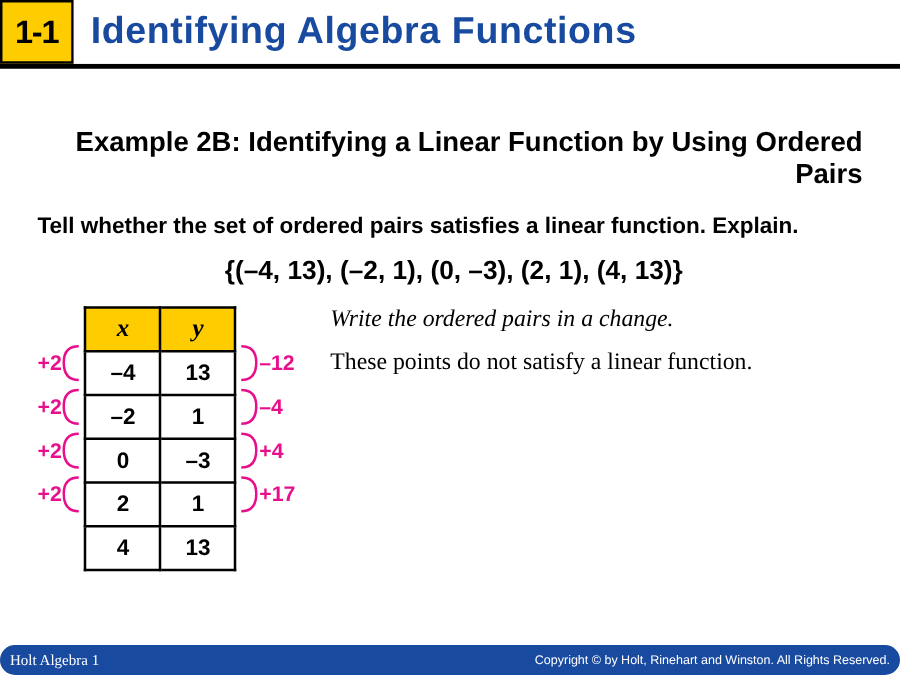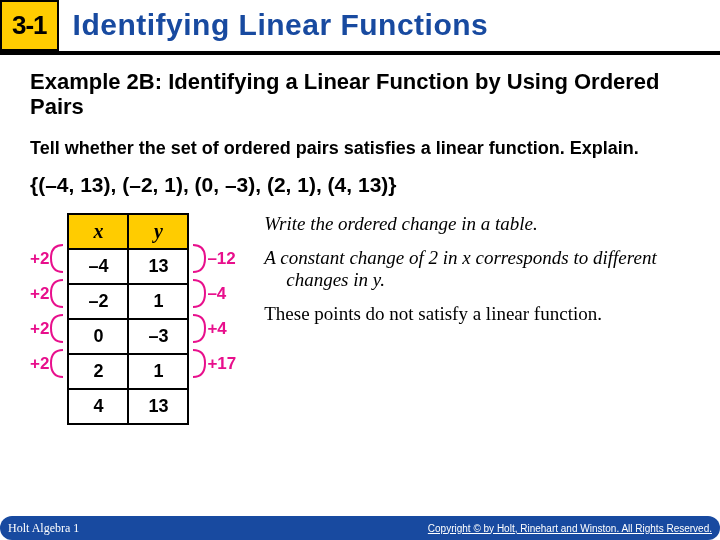--- a/index.html
+++ b/index.html
@@ -1,48 +1,48 @@
 <!DOCTYPE html>
 <html><head>
 <meta charset="utf-8">
 <style>
   * { box-sizing: border-box; margin: 0; padding: 0; }
   body { width: 720px; height: 540px; background: #fff; font-family: Arial, Helvetica, sans-serif; position: relative; overflow: hidden; }
   .header { display: flex; align-items: stretch; border-bottom: 4px solid #000; }
   .badge { background: #ffcc00; color: #000; font-weight: 900; font-size: 26px; padding: 8px 10px; border: 2px solid #000; letter-spacing: -1px; }
   .title { background: #fff; color: #184aa0; font-weight: 900; font-size: 30px; padding: 8px 14px; flex: 1; letter-spacing: 0.5px; }
-  .example { text-align: left; font-weight: 900; font-size: 22px; padding: 14px 30px 8px; line-height: 1.15; }
+  .example { text-align: right; font-weight: 900; font-size: 22px; padding: 14px 30px 8px; line-height: 1.15; margin-top: 32px; }
   .instr { font-weight: 900; font-size: 18px; padding: 10px 24px 6px 30px; line-height: 1.2; }
-  .pairs { font-weight: 900; font-size: 21px; padding: 8px 24px 10px 30px; }
+  .pairs { font-weight: 900; font-size: 21px; padding: 8px 24px 10px 30px; text-align: center; }
   .workarea { display: flex; padding: 6px 20px 0 30px; }
   .tablewrap { display: flex; align-items: flex-start; }
   .deltas { display: flex; flex-direction: column; font-weight: 900; font-size: 17px; color: #e80f8c; padding-top: 28px; }
   .deltas.left .d { height: 35px; display: flex; align-items: center; position: relative; padding-right: 14px; }
   .deltas.right .d { height: 35px; display: flex; align-items: center; position: relative; padding-left: 14px; }
   .deltas .d svg { position: absolute; top: 0; }
   .deltas.left .d svg { right: -2px; }
   .deltas.right .d svg { left: -2px; }
   table { border-collapse: collapse; margin: 0 4px; }
   th, td { border: 2px solid #000; width: 60px; height: 35px; text-align: center; font-size: 18px; }
   th { background: #ffcc00; font-style: italic; font-weight: 700; font-family: "Times New Roman", serif; font-size: 20px; }
   td { font-weight: 700; }
   .explain { flex: 1; padding-left: 28px; font-size: 19px; font-family: "Times New Roman", serif; }
   .explain p { margin-bottom: 12px; line-height: 1.15; }
   .explain .italic { font-style: italic; }
   .explain .indent { padding-left: 22px; text-indent: -22px; }
   .footer { position: absolute; bottom: 0; left: 0; right: 0; background: #184aa0; color: #fff; height: 24px; display: flex; align-items: center; justify-content: space-between; padding: 0 8px; font-size: 12px; border-radius: 12px; }
   .footer .book { font-family: "Times New Roman", serif; }
-  .footer .copy { font-family: Arial, sans-serif; font-size: 10px; text-decoration: underline; }
+  .footer .copy { font-family: Arial, sans-serif; font-size: 10px; }
 </style>
 </head>
 <body>
 
 <div class="header">
-  <div class="badge">3-1</div>
-  <div class="title">Identifying Linear Functions</div>
+  <div class="badge">1-1</div>
+  <div class="title">Identifying Algebra Functions</div>
 </div>
 
 <div class="example">Example 2B: Identifying a Linear Function by Using Ordered Pairs</div>
 <div class="instr">Tell whether the set of ordered pairs satisfies a linear function. Explain.</div>
 <div class="pairs">{(–4, 13), (–2, 1), (0, –3), (2, 1), (4, 13)}</div>
 
 <div class="workarea">
   <div class="tablewrap">
 
     <div class="deltas left">
@@ -124,22 +124,21 @@
           <svg width="16" height="35">
             <path d="M2 4 Q14 4 14 17 Q14 31 2 31" fill="none" stroke="#e80f8c" stroke-width="2"></path>
           </svg>
           <span>+17</span>
         </div>
     </div>
 
   </div>
 
   <div class="explain">
-    <p class="italic">Write the ordered change in a table.</p>
-    <p class="italic indent">A constant change of  2 in x corresponds to different changes in y.</p>
+    <p class="italic">Write the ordered pairs in a change.</p>
     <p>These points do not satisfy a linear function.</p>
   </div>
 </div>
 
 <div class="footer">
   <span class="book">Holt Algebra 1</span>
   <span class="copy">Copyright © by Holt, Rinehart and Winston. All Rights Reserved.</span>
 </div>
 
 </body></html>

